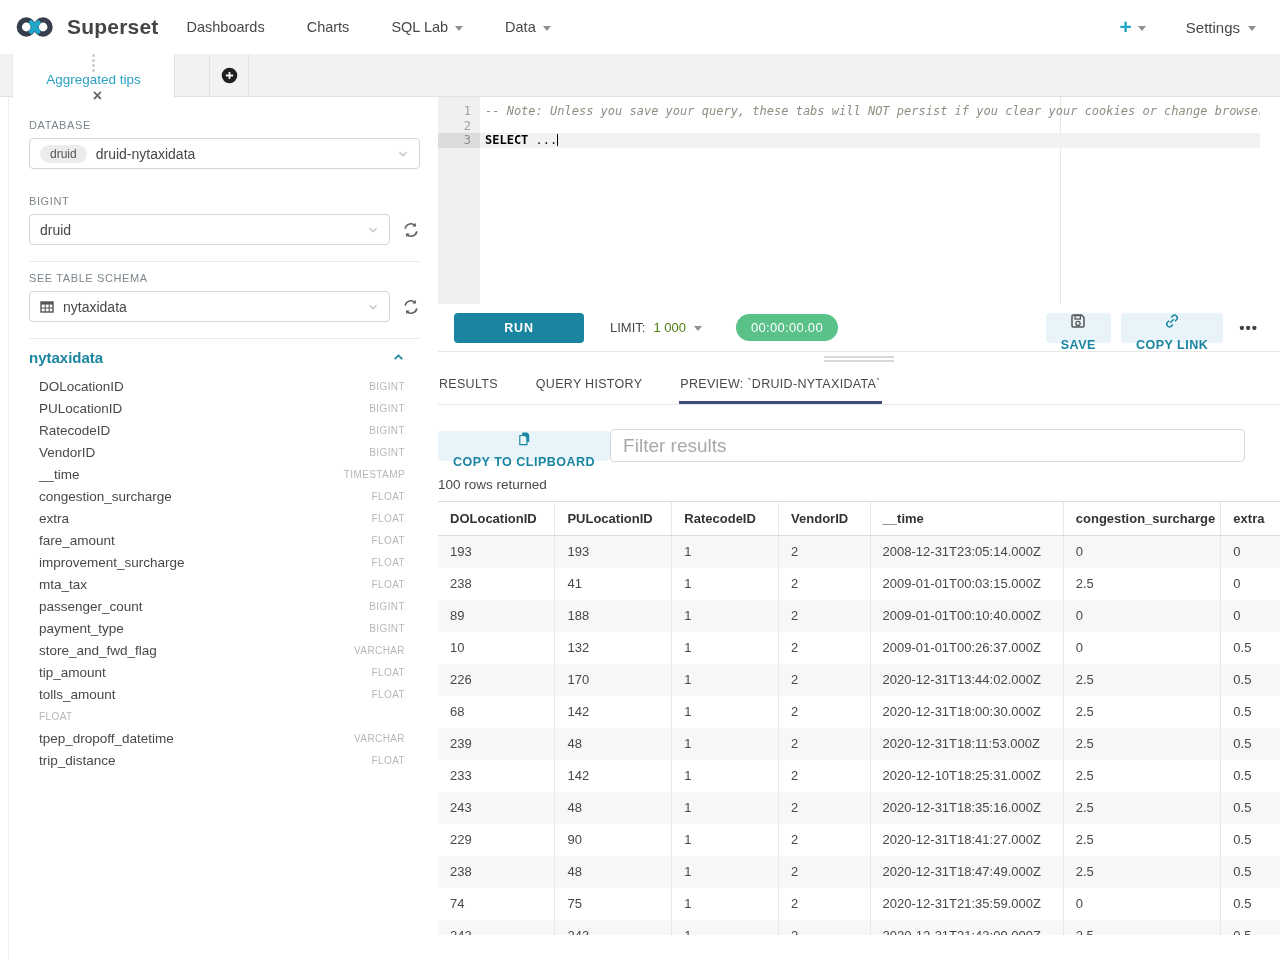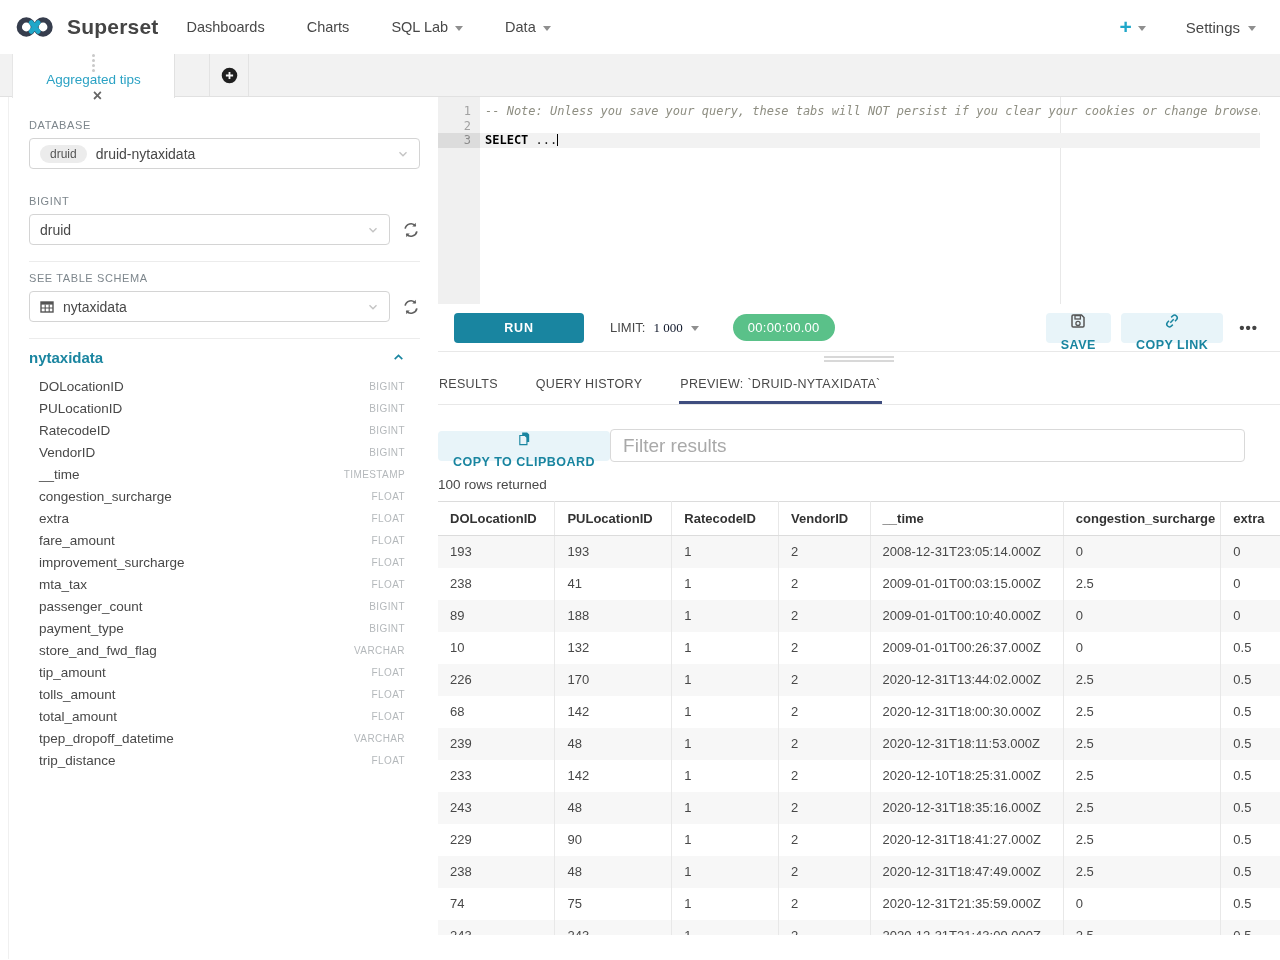--- a/index.html
+++ b/index.html
@@ -66,21 +66,21 @@
   .tok-kw { font-weight:bold; color:#000; }
   .tok-plain { color:#222; }
   .cursor { display:inline-block; width:0; height:12px; border-left:1.5px solid #000; vertical-align:-2px; }
 
   
   .toolbar { height:48px; border-bottom:1px solid #e8e8e8; display:flex; align-items:center; padding:0 16px; gap:0; }
   .run-btn { width:130px; height:30px; background:#1985a0; color:#fff; border:none; border-radius:4px;
              font-size:12.5px; font-weight:bold; letter-spacing:.8px; cursor:pointer; font-family:inherit; }
   .limit { display:flex; align-items:center; gap:8px; margin-left:26px; font-size:13px; cursor:pointer; }
   .limit-label { color:#484848; }
-  .limit-value { color:#0f172a;font-family:Liberation Serif, serif; }
+  .limit-value { color:#4d7c0f; }
   .timer-pill { margin-left:34px; background:#5ac189; color:#fff; border-radius:15px; font-size:13px;
                 padding:6px 15px; letter-spacing:.3px; }
   .toolbar-right { margin-left:auto; display:flex; align-items:center; gap:10px; }
   .lite-btn { height:30px; background:#e8f4f9; border:none; border-radius:4px; color:#1985a0;
               font-size:12.5px; font-weight:bold; letter-spacing:.5px; display:flex; align-items:center;
               gap:9px; padding:0 15px; cursor:pointer; font-family:inherit;flex-direction:column; }
   .more-btn { font-size:15px; font-weight:bold; color:#444; letter-spacing:1px; padding:0 6px; cursor:pointer; background:none; border:none; }
 
   
   .resize-handle { height:14px; display:flex; align-items:center; justify-content:center; cursor:row-resize; }
@@ -300,21 +300,20 @@
         </div>
         <div class="schema-col">
           <span class="col-name">tip_amount</span>
           <span class="col-type">FLOAT</span>
         </div>
         <div class="schema-col">
           <span class="col-name">tolls_amount</span>
           <span class="col-type">FLOAT</span>
         </div>
         <div class="schema-col">
-          <span class="col-name">total_amount</span>
           <span class="col-type">FLOAT</span>
         </div>
         <div class="schema-col">
           <span class="col-name">tpep_dropoff_datetime</span>
           <span class="col-type">VARCHAR</span>
         </div>
         <div class="schema-col">
           <span class="col-name">trip_distance</span>
           <span class="col-type">FLOAT</span>
         </div>

